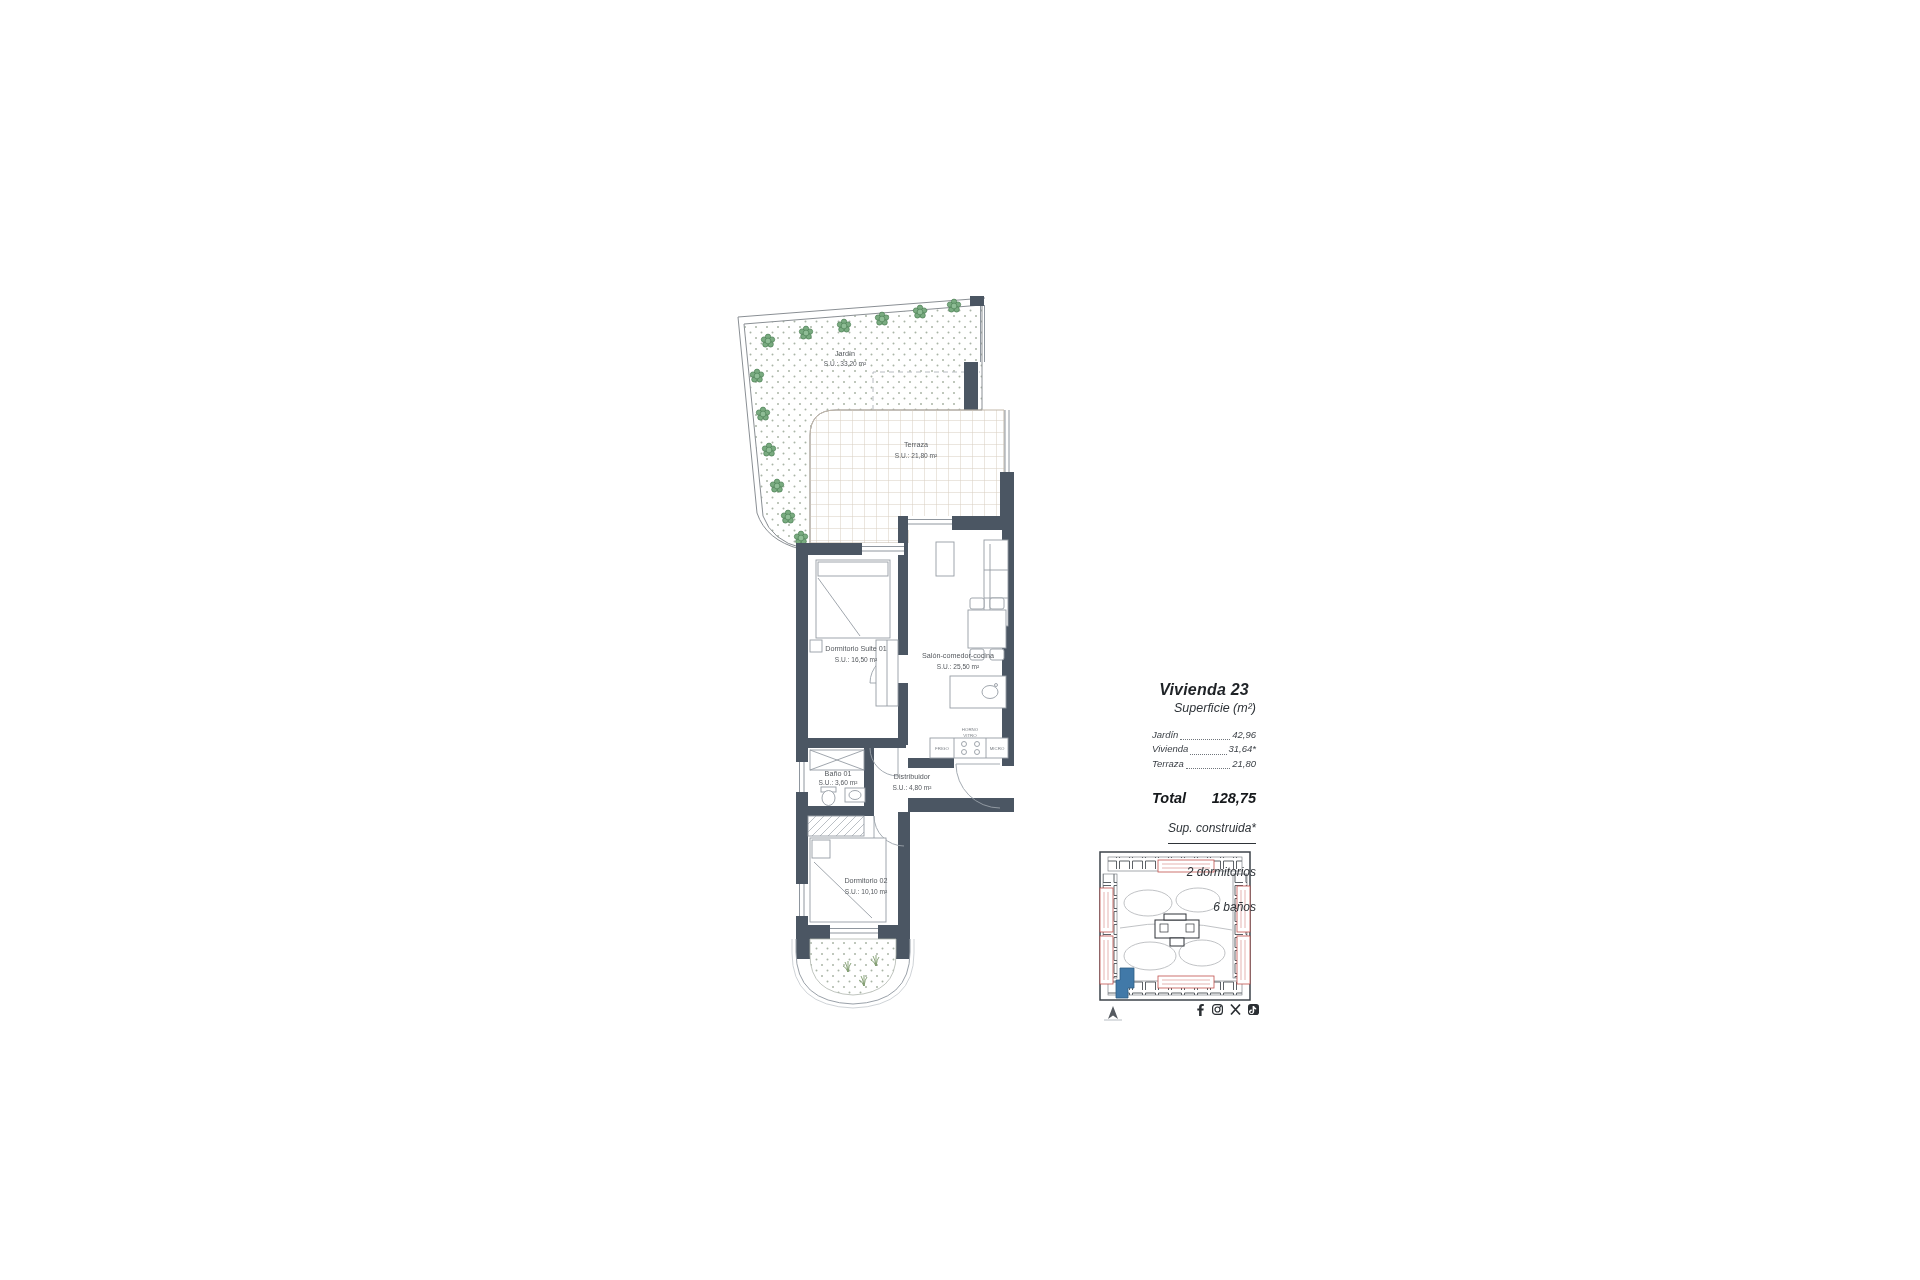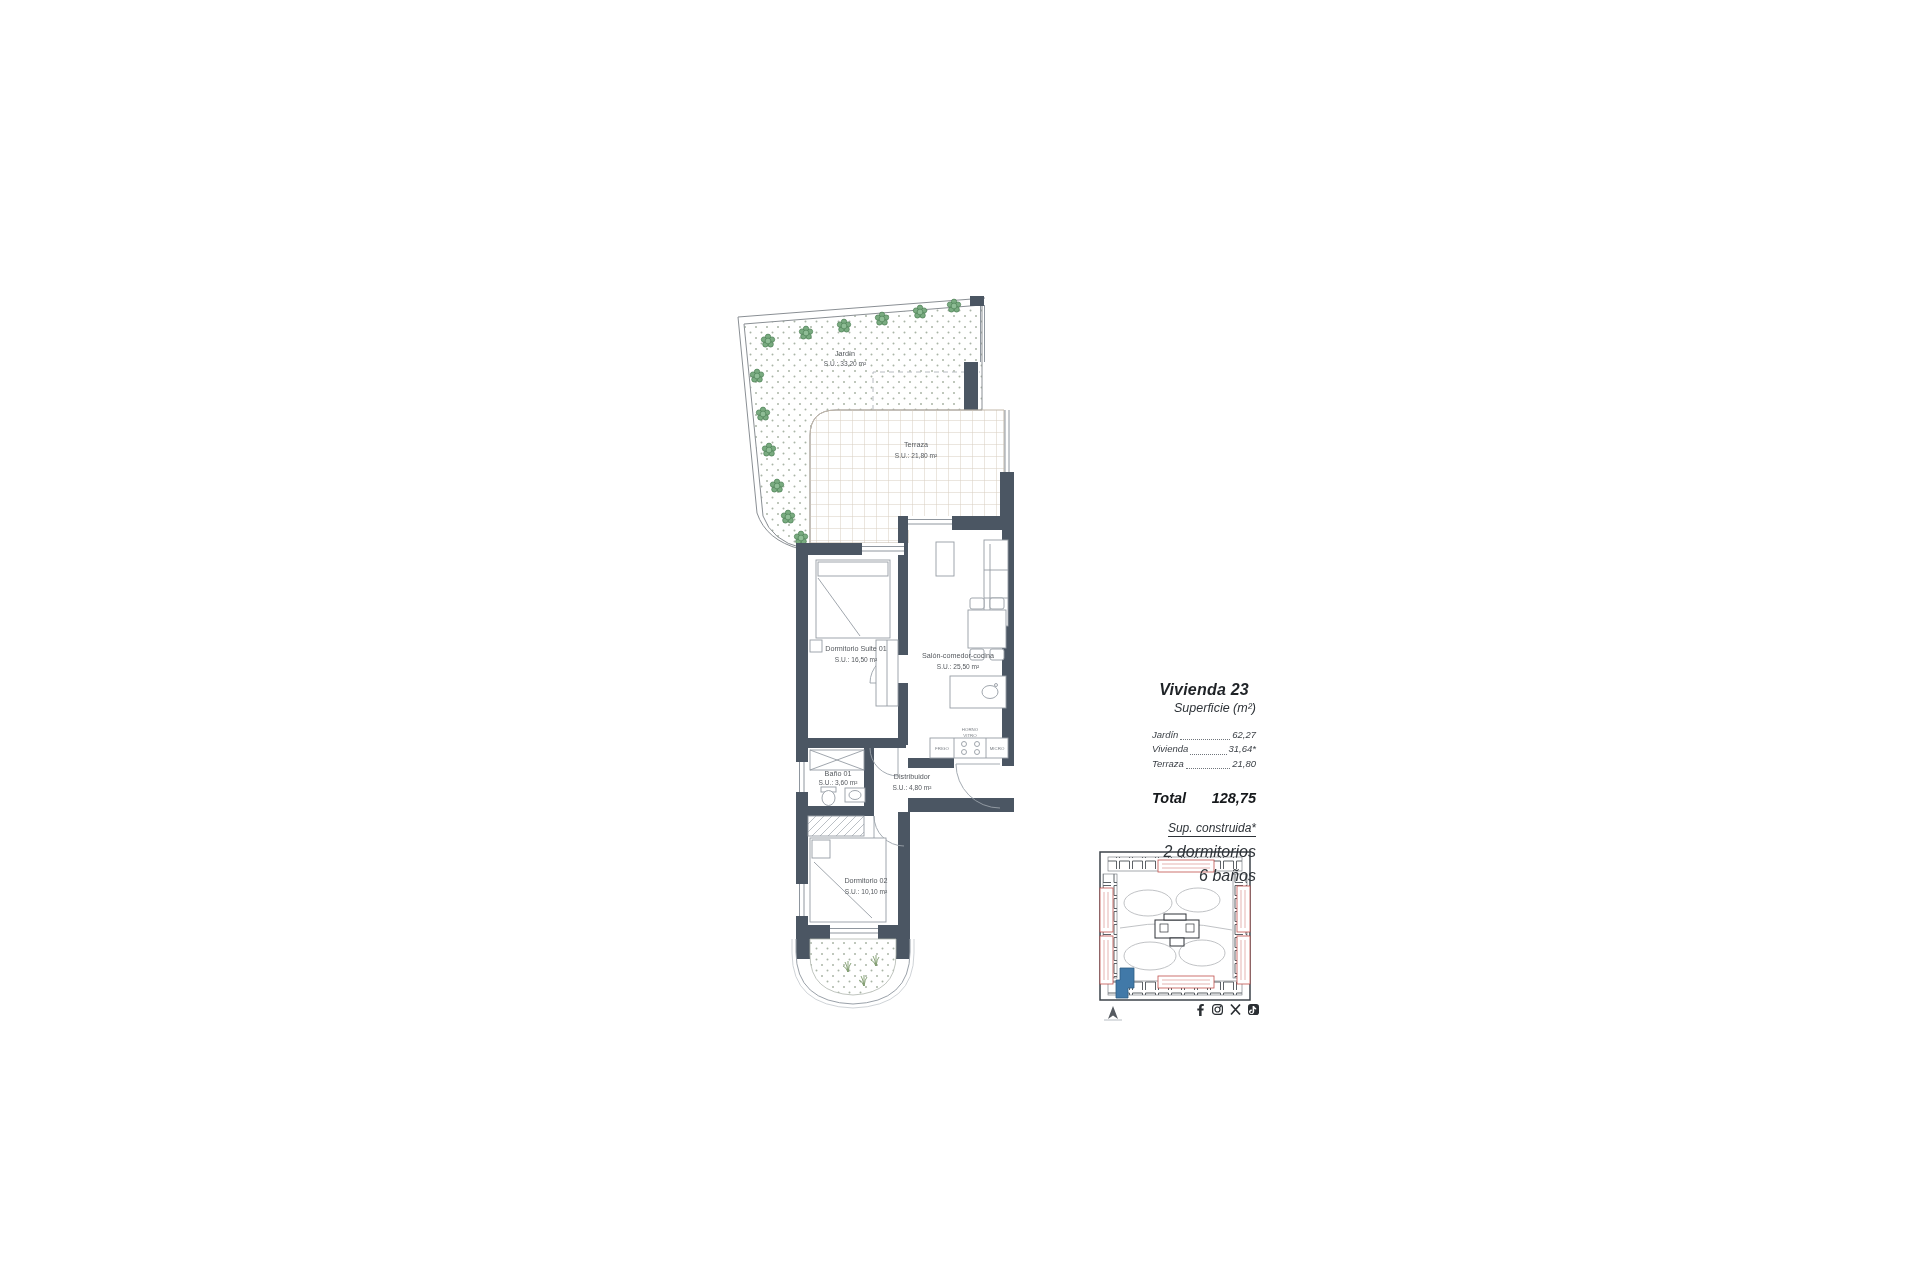--- a/index.html
+++ b/index.html
@@ -14,22 +14,22 @@
   
   .panel{position:absolute;left:1152px;top:681px;width:104px;color:#2e3338;font-style:italic;}
   .panel-title{font-size:16px;font-weight:bold;text-align:center;color:#1f2327;letter-spacing:.2px;}
   .panel-subtitle{font-size:12.5px;text-align:right;margin-top:2px;color:#2e3338;}
   .rows{margin-top:13px;font-size:9.5px;color:#3a3f45;}
   .row{display:flex;align-items:flex-end;line-height:1.5;}
   .row .dots{flex:1;border-bottom:1.5px dotted #70757b;margin:0 2px 2px 2px;}
   .row .val{white-space:nowrap;}
   .total-row{display:flex;justify-content:space-between;align-items:flex-start;margin-top:19px;font-weight:bold;font-size:14.5px;color:#16191c;}
   .built{margin-top:15px;text-align:right;font-size:12px;color:#2e3338;}
-  .built span{display:inline-block;border-bottom:1.2px solid #2e3338;padding-bottom:1px;}
-  .feature{text-align:right;font-size:16px;margin-top:6px;color:#2e3338;}
+  .built span{display:inline-block;border-bottom:1.2px solid #2e3338;padding-bottom:8px;}
+  .feature{text-align:right;font-size:12px;margin-top:21px;color:#2e3338;}
 
   
   .social{position:absolute;left:1193px;top:1003px;display:flex;gap:5px;align-items:center;}
   .social svg{display:block;}
 </style>
 </head>
 <body>
 
 <svg class="plan-svg" width="1920" height="1280" viewBox="0 0 1920 1280">
   <defs>
@@ -289,21 +289,21 @@
 </svg>
 
 <div class="panel">
   <div class="panel-title">Vivienda 23</div>
   <div class="panel-subtitle">Superficie (m²)</div>
 
   <div class="rows">
     <div class="row">
       <span>Jardín</span>
       <span class="dots"></span>
-      <span class="val">62,27</span>
+      <span class="val">42,96</span>
     </div>
     <div class="row">
       <span>Vivienda</span>
       <span class="dots"></span>
       <span class="val">31,64*</span>
     </div>
     <div class="row">
       <span>Terraza</span>
       <span class="dots"></span>
       <span class="val">21,80</span>

